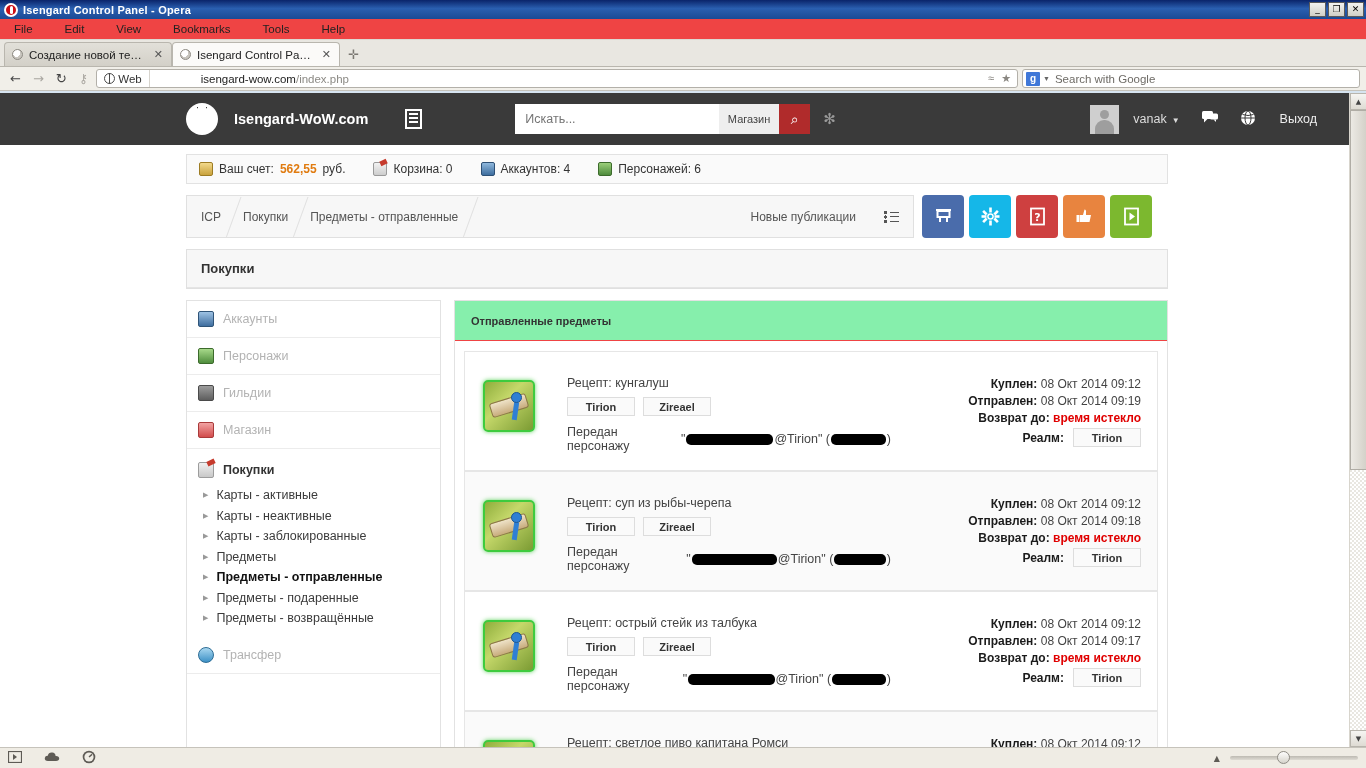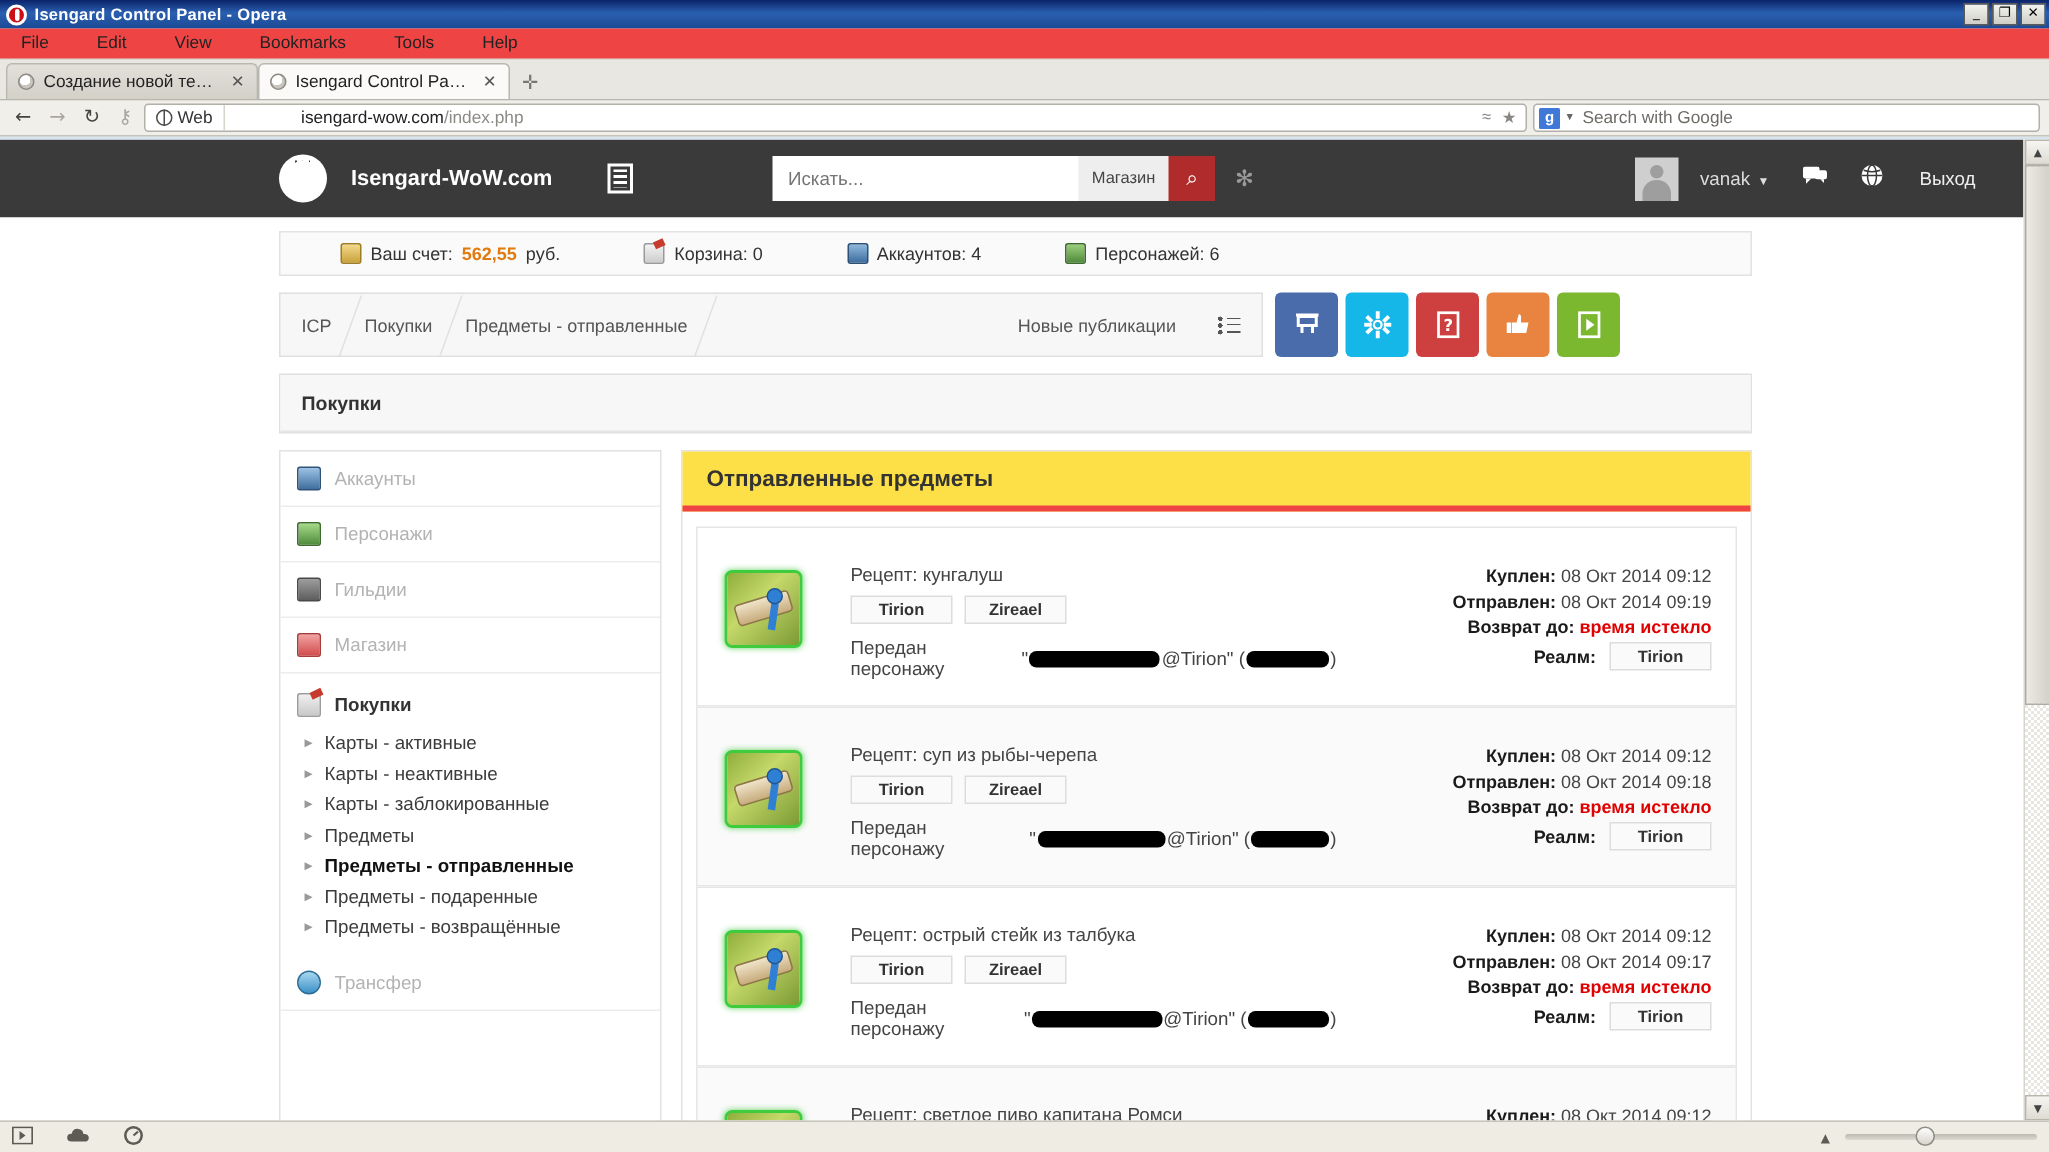--- a/index.html
+++ b/index.html
@@ -191,33 +191,33 @@
   .logout { color: #eee; font-size: 12.5px; margin-left: 24px; }
 
   
   .statusstrip-wrap { padding: 9px 0 0 186px; background: #fff; }
   .statusstrip {
     width: 982px; height: 30px; background: #fafafa;
     border: 1px solid #e2e2e2;
     display: flex; align-items: center; padding-left: 12px; gap: 28px;
     font-size: 12px; color: #333;
   }
-  .statusstrip .si { display: flex; align-items: center; gap: 6px; margin-left: 28px; }
+  .statusstrip .si { display: flex; align-items: center; gap: 6px; }
   .sico { width: 14px; height: 14px; border-radius: 2px; }
   .sico.money { background: linear-gradient(180deg,#f3d98b,#c9a23c); border:1px solid #9d7c23; }
   .sico.cart  { background: linear-gradient(180deg,#f2f2f2,#cdcdcd); border:1px solid #9a9a9a; position:relative; }
   .sico.cart::after{content:"";position:absolute;right:-1px;top:-3px;width:7px;height:5px;background:#c63b2d;transform:rotate(-25deg);}
   .sico.acc   { background: linear-gradient(180deg,#8fb8dd,#3d6d9e); border:1px solid #2d5076; border-radius:2px; }
   .sico.chars { background: linear-gradient(180deg,#9bcf7a,#4e8b3c); border:1px solid #3c6b2c; border-radius:2px; }
   .amount { color: #e07b10; font-weight: bold; }
 
   
   .crumbrow { padding: 11px 0 0 186px; display: flex; align-items: flex-start; }
   .crumbbar {
-    width: 656px; height: 43px; background: #f7f7f7;
+    width: 728px; height: 43px; background: #f7f7f7;
     border: 1px solid #e0e0e0; display: flex; align-items: center;
     padding-left: 14px; font-size: 12px; color: #555;
   }
   .crumb { position: relative; padding-right: 22px; color: #555; }
   .crumb::after {
     content:""; position:absolute; right: 9px; top: -13px;
     width: 1px; height: 41px; background: #e0e0e0;
     transform: skewX(-20deg);
   }
   .crumb:last-of-type::after { display: none; }
@@ -281,23 +281,23 @@
   .tri { font-size: 7px; color: #999; font-family: "DejaVu Sans", sans-serif; }
   .subgroup { padding: 6px 0 8px; }
   .side-item.sep-top { border-top: 1px solid #ececec; }
 
   
   .itemspanel {
     margin-left: 13px; width: 714px; flex: 0 0 auto;
     background: #fff; border: 1px solid #e2e2e2; align-self: flex-start;
   }
   .itemspanel-head {
-    height: 40px; background: #fde047; border-bottom: 4px solid #ef4444;
+    height: 40px; background: #86efac; border-bottom: 1px solid #ef4444;
     display: flex; align-items: center; padding-left: 16px;
-    font-size: 15px; font-weight: bold; color: #333;
+    font-size: 11px; font-weight: bold; color: #333;
   }
   .itemsbody { padding: 10px 9px 0; }
   .item-card {
     border: 1px solid #e6e6e6; background: #fff;
     display: flex; padding: 14px 16px 14px 18px; min-height: 120px;
   }
   .item-card.shaded { background: #fafafa; }
   .item-icon {
     width: 52px; height: 52px; margin-top: 14px;
     border: 2px solid #3ecb3e; border-radius: 5px;

